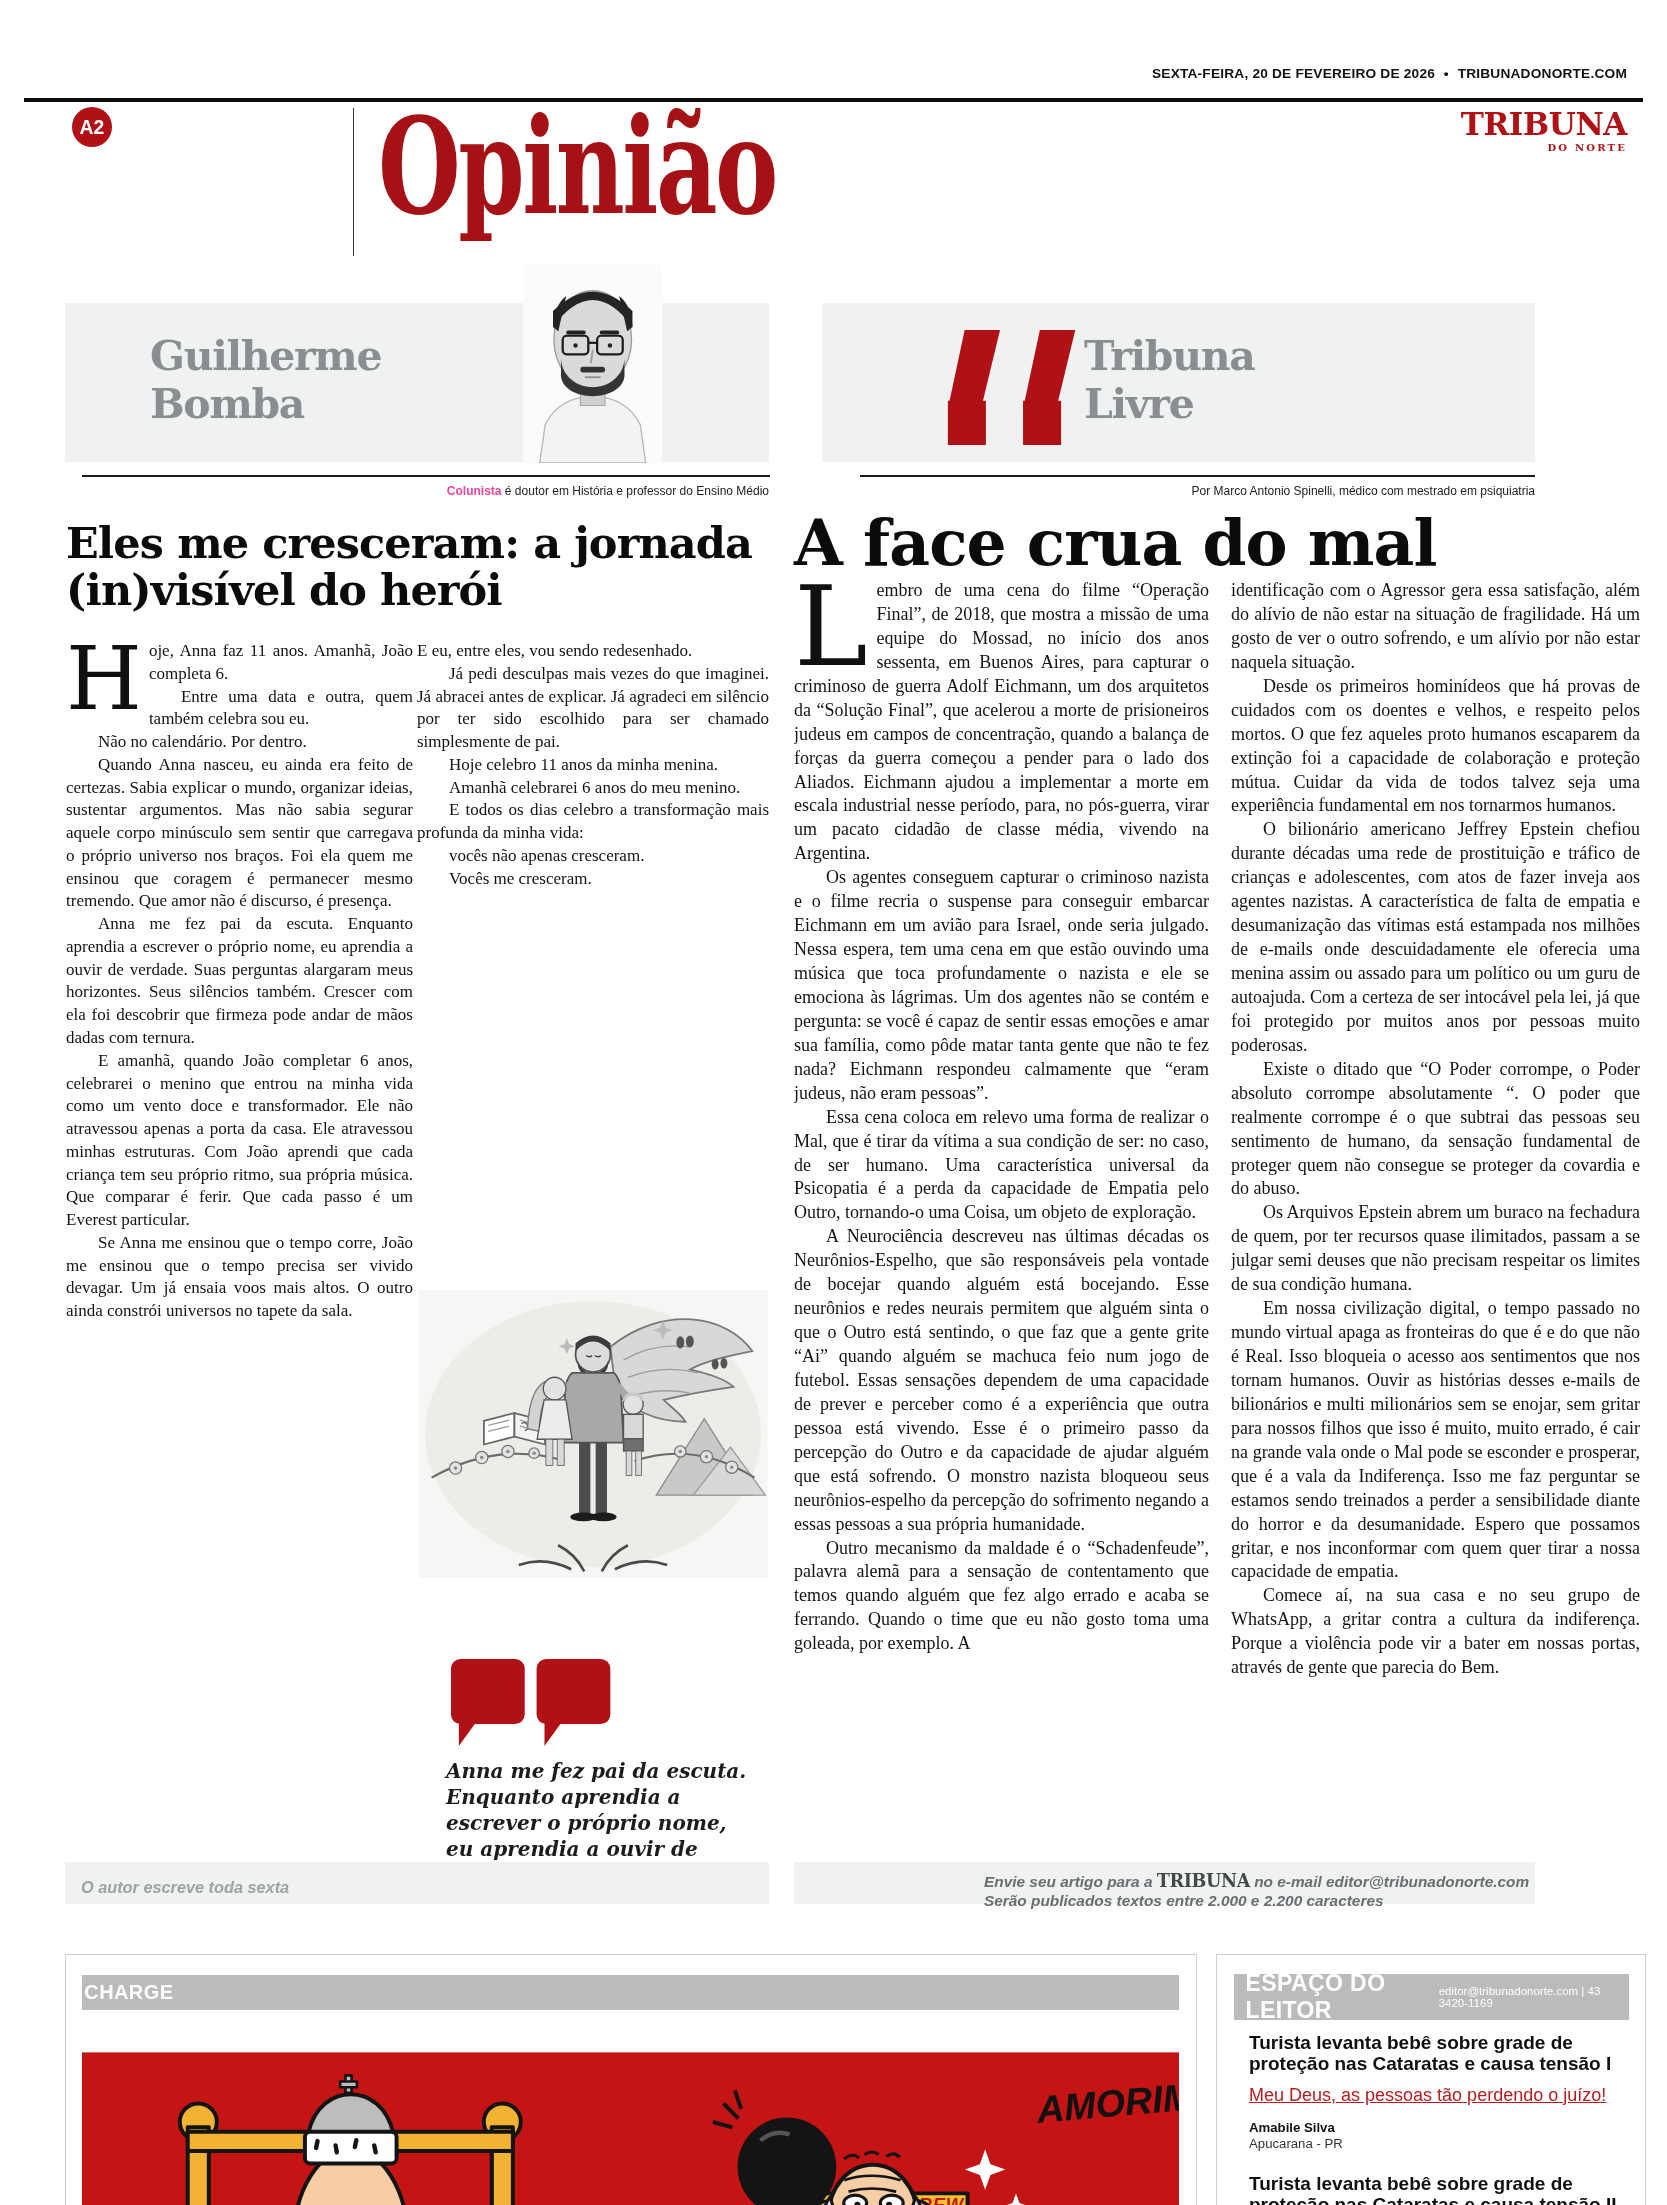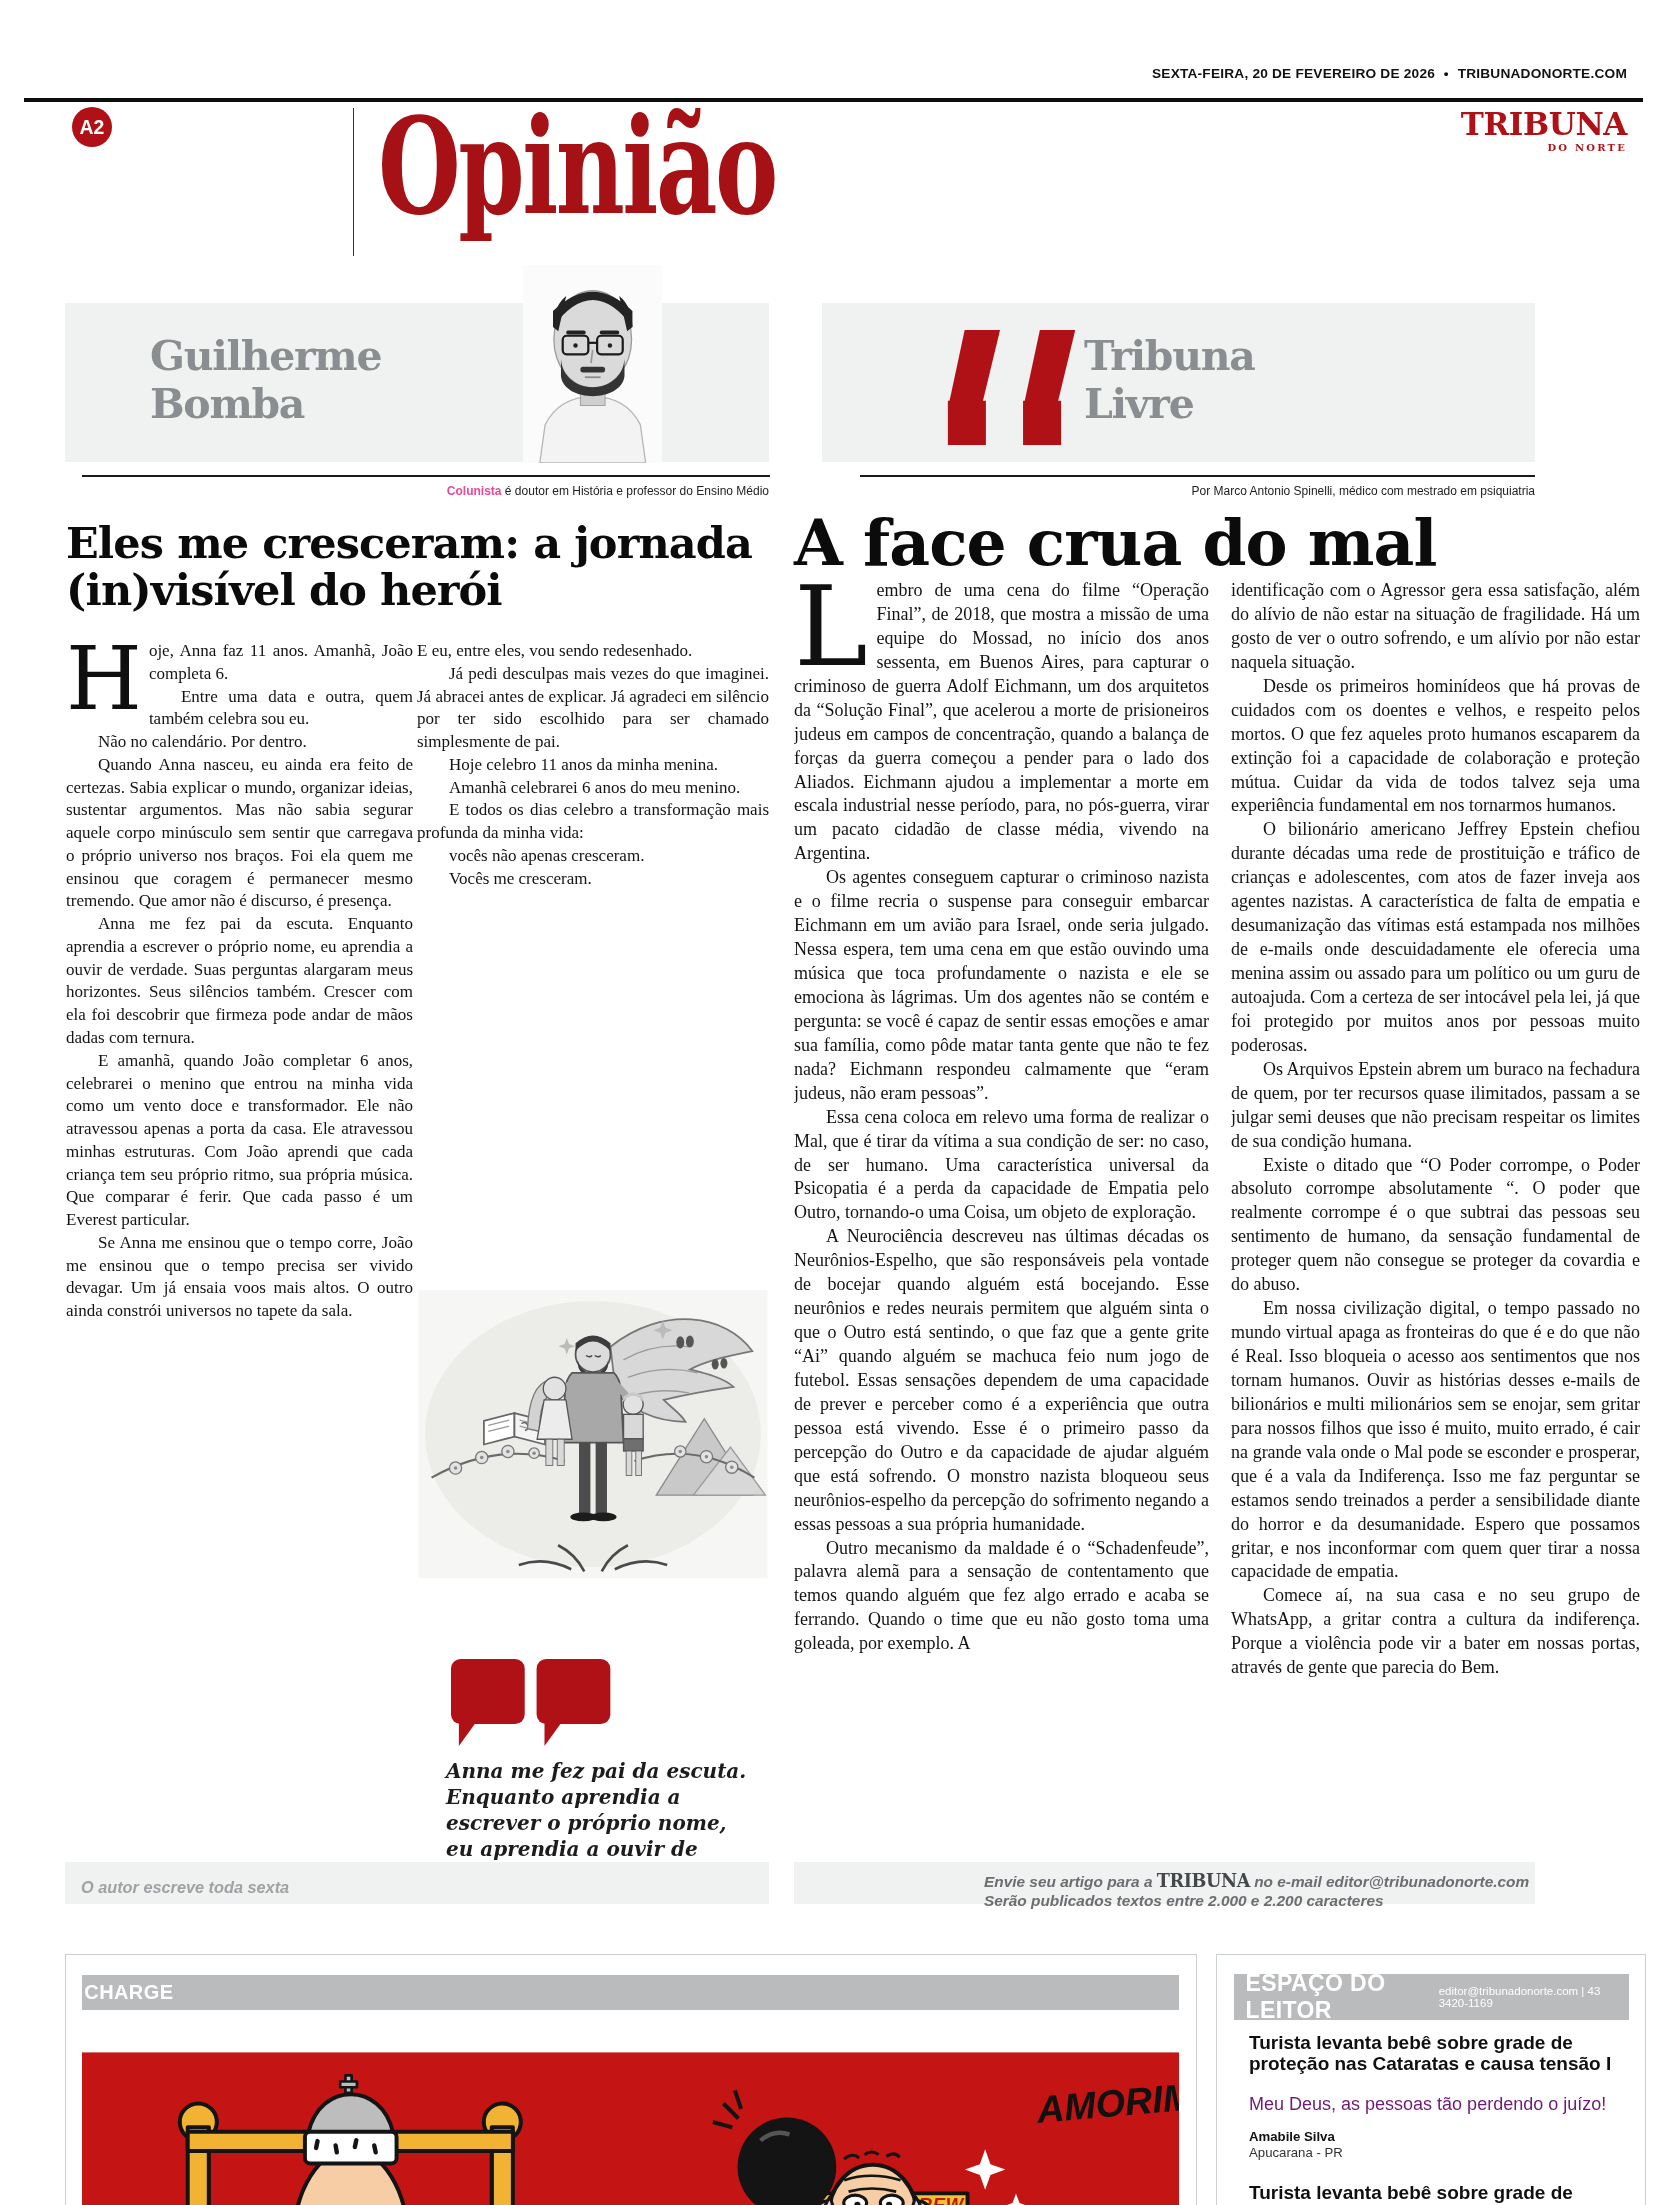--- a/index.html
+++ b/index.html
@@ -73,21 +73,21 @@
   #cartoon{position:absolute;left:16.3px;top:97px;width:1097px;height:459px;}
   
   #reader-box{left:1216px;top:1954px;width:430px;height:629px;}
   #reader-bar{left:17px;top:18.5px;width:395px;height:46px;display:flex;align-items:center;
               justify-content:space-between;padding:0 8.8px 0 11.5px;box-sizing:border-box;}
   #reader-bar .rtitle{font:700 23px "Liberation Sans",sans-serif;letter-spacing:0.4px;}
   #reader-bar .rcontact{font:400 11.5px "Liberation Sans",sans-serif;}
   .letters{position:absolute;left:32px;top:77px;width:369px;height:525px;overflow:hidden;}
   .letter{margin-bottom:21px;}
   .l-head{font:700 19px/1.12 "Liberation Sans",sans-serif;color:#101010;}
-  .l-comment{font:400 18px/1.16 "Liberation Sans",sans-serif;color:#701a75;margin-top:19px;}
+  .l-comment{font:400 18px/1.16 "Liberation Sans",sans-serif;color:#b91c1c;margin-top:10px;text-decoration:underline;}
   .l-name{font:700 13.2px/1.2 "Liberation Sans",sans-serif;margin-top:15px;}
   .l-loc{font:400 13.2px/1.2 "Liberation Sans",sans-serif;color:#333;}
 </style>
 </head>
 <body>
 
 <div id="page">
 
   <div class="dateline">
     <span class="date">SEXTA-FEIRA, 20 DE FEVEREIRO DE 2026</span><span class="dot">•</span><span class="site">TRIBUNADONORTE.COM</span>
@@ -246,22 +246,22 @@
     <p class="first"><span class="dropcap">L</span><span>embro de uma cena do filme “Operação Final”, de 2018, que mostra a missão de uma equipe do Mossad, no início dos anos sessenta, em Buenos Aires, para capturar o criminoso de guerra Adolf Eichmann, um dos arquitetos da “Solução Final”, que acelerou a morte de prisioneiros judeus em campos de concentração, quando a balança de forças da guerra começou a pender para o lado dos Aliados. Eichmann ajudou a implementar a morte em escala industrial nesse período, para, no pós-guerra, virar um pacato cidadão de classe média, vivendo na Argentina.</span></p>
     <p>Os agentes conseguem capturar o criminoso nazista e o filme recria o suspense para conseguir embarcar Eichmann em um avião para Israel, onde seria julgado. Nessa espera, tem uma cena em que estão ouvindo uma música que toca profundamente o nazista e ele se emociona às lágrimas. Um dos agentes não se contém e pergunta: se você é capaz de sentir essas emoções e amar sua família, como pôde matar tanta gente que não te fez nada? Eichmann respondeu calmamente que “eram judeus, não eram pessoas”.</p>
     <p>Essa cena coloca em relevo uma forma de realizar o Mal, que é tirar da vítima a sua condição de ser: no caso, de ser humano. Uma característica universal da Psicopatia é a perda da capacidade de Empatia pelo Outro, tornando-o uma Coisa, um objeto de exploração.</p>
     <p>A Neurociência descreveu nas últimas décadas os Neurônios-Espelho, que são responsáveis pela vontade de bocejar quando alguém está bocejando. Esse neurônios e redes neurais permitem que alguém sinta o que o Outro está sentindo, o que faz que a gente grite “Ai” quando alguém se machuca feio num jogo de futebol. Essas sensações dependem de uma capacidade de prever e perceber como é a experiência que outra pessoa está vivendo. Esse é o primeiro passo da percepção do Outro e da capacidade de ajudar alguém que está sofrendo. O monstro nazista bloqueou seus neurônios-espelho da percepção do sofrimento negando a essas pessoas a sua própria humanidade.</p>
     <p>Outro mecanismo da maldade é o “Schadenfeude”, palavra alemã para a sensação de contentamento que temos quando alguém que fez algo errado e acaba se ferrando. Quando o time que eu não gosto toma uma goleada, por exemplo. A</p>
   </div>
   <div class="colblock" id="rcol2">
     <p class="noindent">identificação com o Agressor gera essa satisfação, além do alívio de não estar na situação de fragilidade. Há um gosto de ver o outro sofrendo, e um alívio por não estar naquela situação.</p>
     <p>Desde os primeiros hominídeos que há provas de cuidados com os doentes e velhos, e respeito pelos mortos. O que fez aqueles proto humanos escaparem da extinção foi a capacidade de colaboração e proteção mútua. Cuidar da vida de todos talvez seja uma experiência fundamental em nos tornarmos humanos.</p>
     <p>O bilionário americano Jeffrey Epstein chefiou durante décadas uma rede de prostituição e tráfico de crianças e adolescentes, com atos de fazer inveja aos agentes nazistas. A característica de falta de empatia e desumanização das vítimas está estampada nos milhões de e-mails onde descuidadamente ele oferecia uma menina assim ou assado para um político ou um guru de autoajuda. Com a certeza de ser intocável pela lei, já que foi protegido por muitos anos por pessoas muito poderosas.</p>
+    <p>Existe o ditado que “O Poder corrompe, o Poder absoluto corrompe absolutamente “. O poder que realmente corrompe é o que subtrai das pessoas seu sentimento de humano, da sensação fundamental de proteger quem não consegue se proteger da covardia e do abuso.</p>
     <p>Os Arquivos Epstein abrem um buraco na fechadura de quem, por ter recursos quase ilimitados, passam a se julgar semi deuses que não precisam respeitar os limites de sua condição humana.</p>
-    <p>Existe o ditado que “O Poder corrompe, o Poder absoluto corrompe absolutamente “. O poder que realmente corrompe é o que subtrai das pessoas seu sentimento de humano, da sensação fundamental de proteger quem não consegue se proteger da covardia e do abuso.</p>
     <p>Em nossa civilização digital, o tempo passado no mundo virtual apaga as fronteiras do que é e do que não é Real. Isso bloqueia o acesso aos sentimentos que nos tornam humanos. Ouvir as histórias desses e-mails de bilionários e multi milionários sem se enojar, sem gritar para nossos filhos que isso é muito, muito errado, é cair na grande vala onde o Mal pode se esconder e prosperar, que é a vala da Indiferença. Isso me faz perguntar se estamos sendo treinados a perder a sensibilidade diante do horror e da desumanidade. Espero que possamos gritar, e nos inconformar com quem quer tirar a nossa capacidade de empatia.</p>
     <p>Comece aí, na sua casa e no seu grupo de WhatsApp, a gritar contra a cultura da indiferença. Porque a violência pode vir a bater em nossas portas, através de gente que parecia do Bem.</p>
   </div>
 
   <div class="panel" id="charge-box">
     <div class="graybar" id="charge-bar">CHARGE</div>
     <svg id="cartoon" viewBox="0 0 2490 1040" preserveAspectRatio="xMidYMid meet">
       <rect width="2490" height="880" fill="#c41414"></rect>
       <rect y="880" width="2490" height="160" fill="#ffffff"></rect>
       <ellipse cx="640" cy="955" rx="430" ry="45" fill="#c41414"></ellipse>

